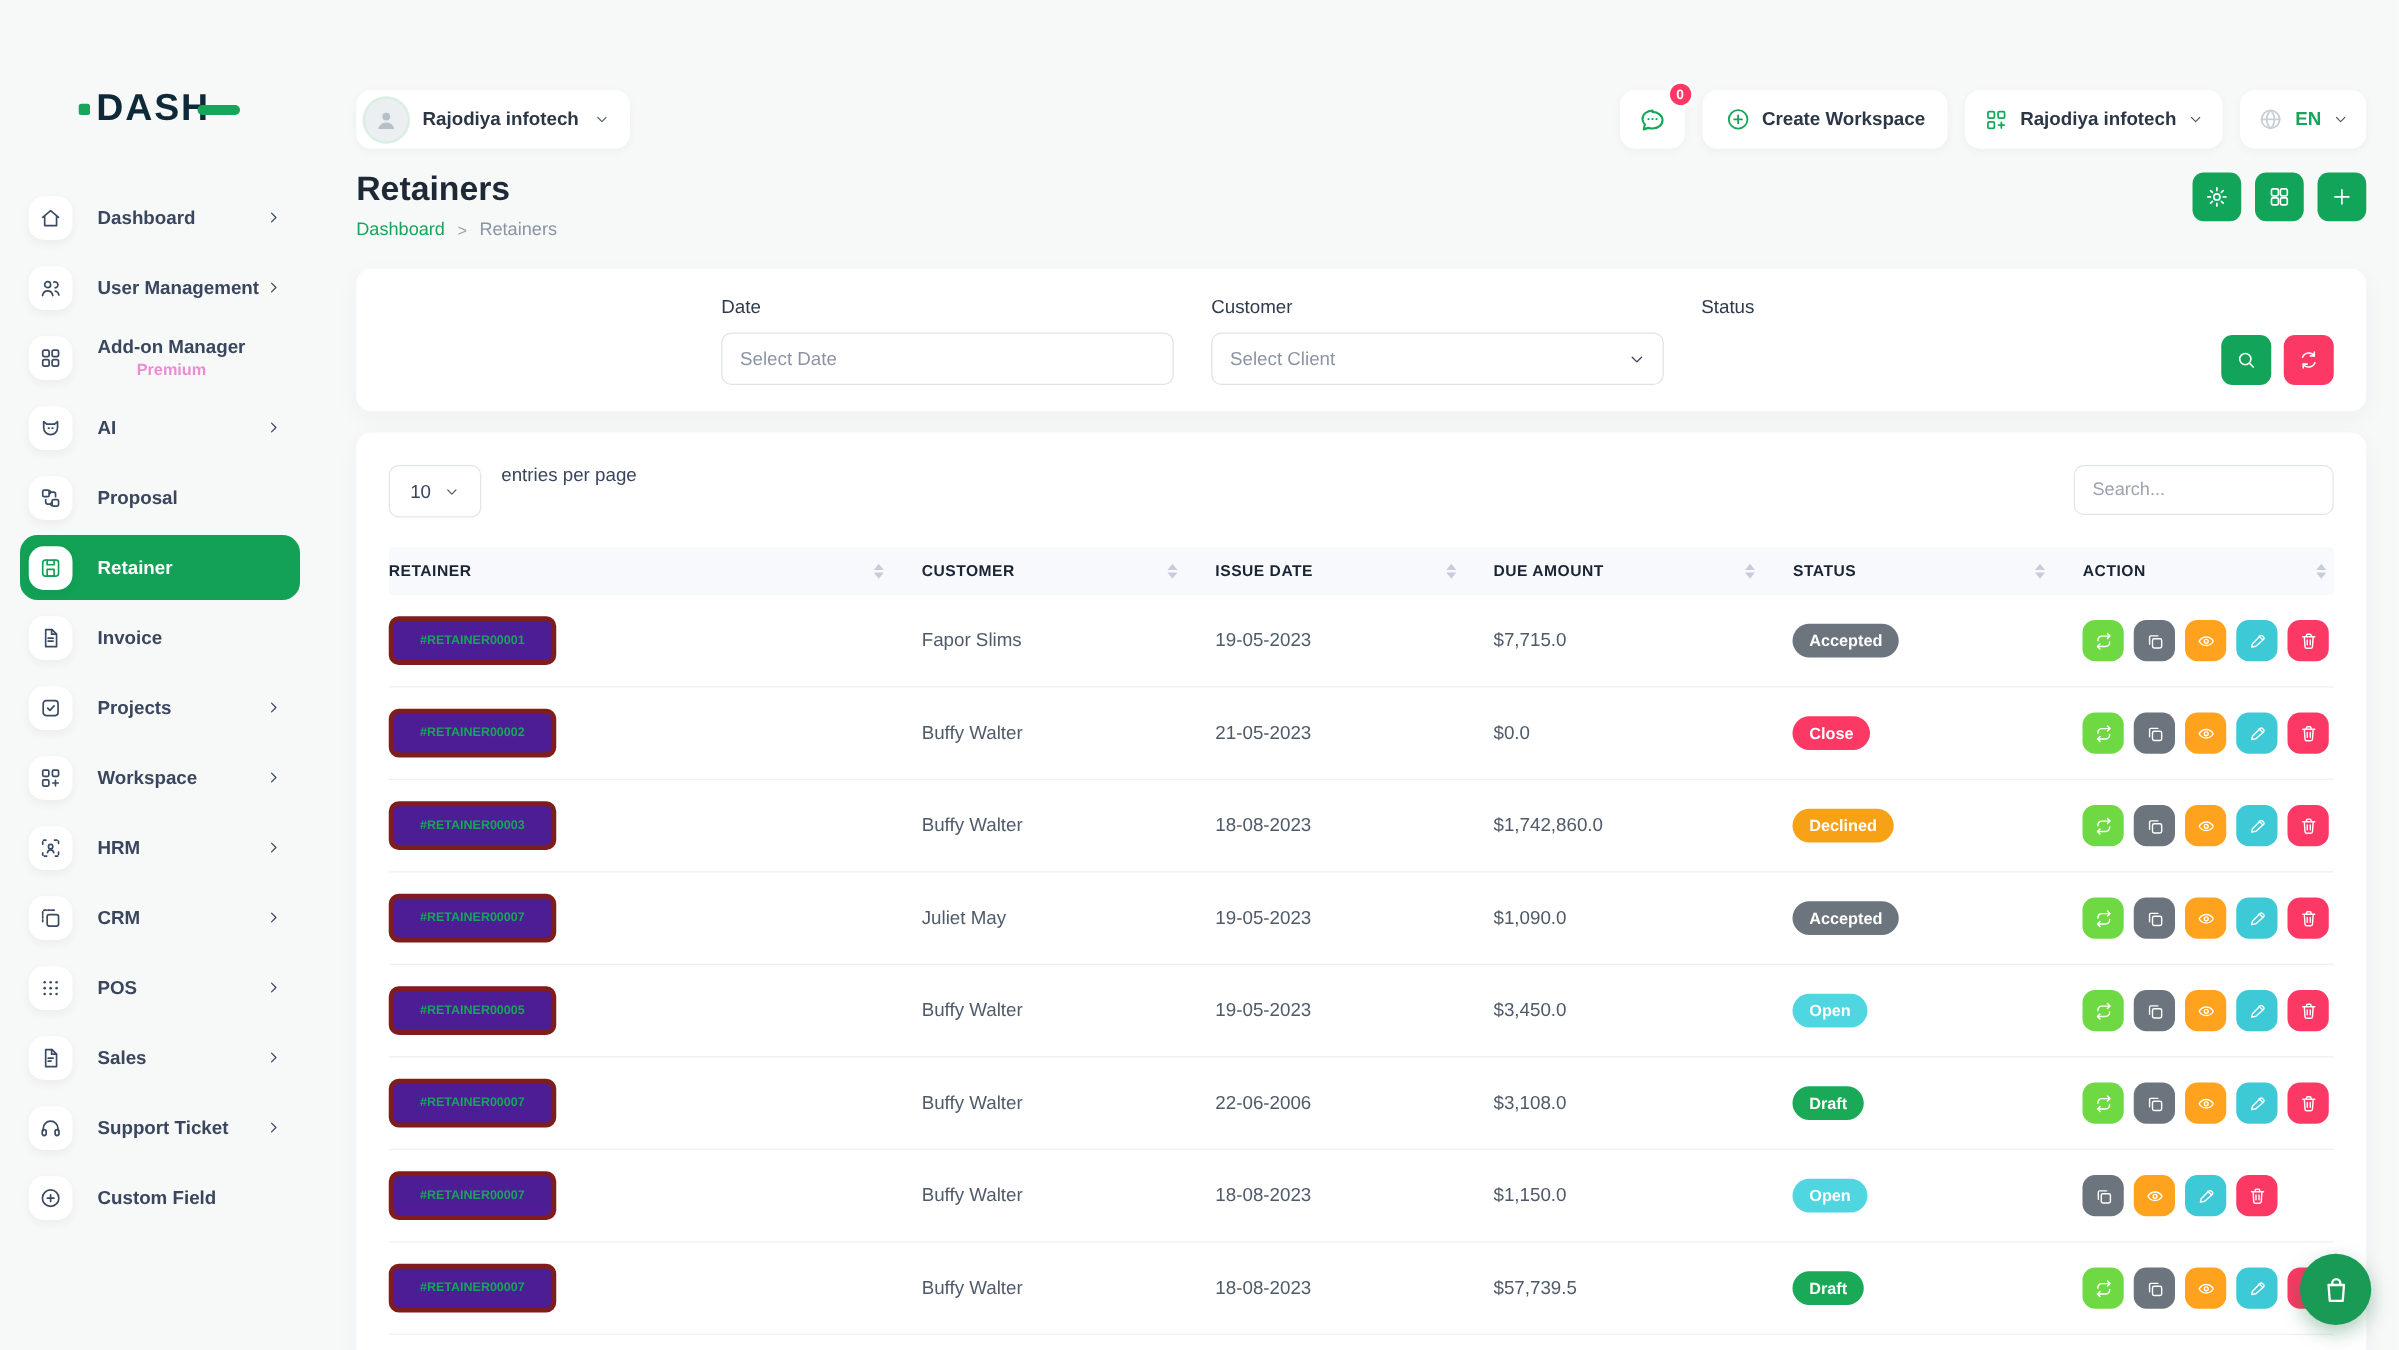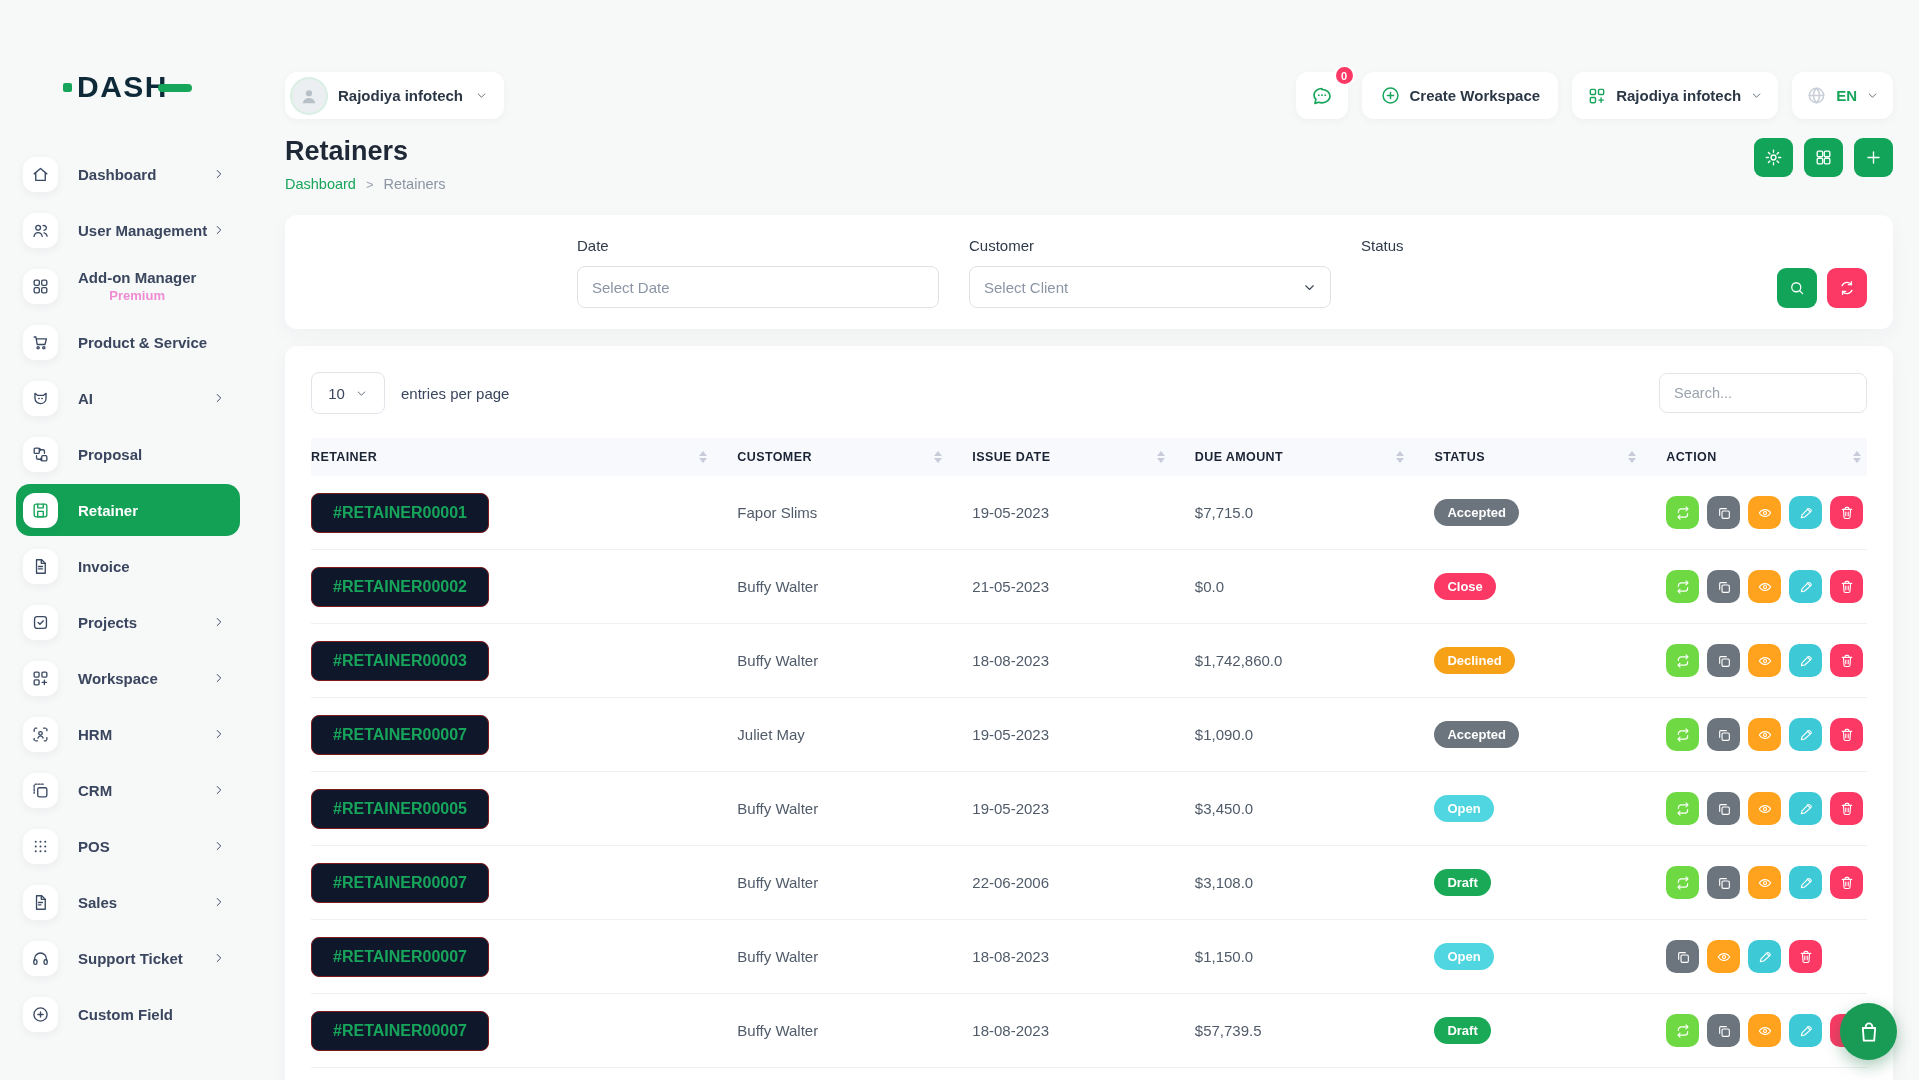--- a/index.html
+++ b/index.html
@@ -79,41 +79,41 @@
   .fselect .chev{position:absolute;right:13px;color:#3c4654}
   .fselect .chev svg{width:15px;height:15px}
   .fbtns{margin-left:auto;margin-top:31px;display:flex;gap:10px}
   .fbtn{width:40px;height:40px;border-radius:9px;color:#fff;display:flex;align-items:center;justify-content:center}
   .fbtn svg{width:18px;height:18px}
   .fbtn.search{background:#12a458}
   .fbtn.reset{background:#fc3965}
 
   
   .table-card{position:absolute;left:285px;right:26px;top:346px;height:770px;overflow:hidden}
-  .controls{display:flex;align-items:center;padding:26px 26px 0 26px}
+  .controls{display:flex;align-items:flex-start;padding:26px 26px 0 26px}
   .entries-select{width:74px;height:42px;border:1px solid #e1e5ea;border-radius:8px;display:flex;align-items:center;
     justify-content:center;gap:10px;font-size:15px;color:#39465e;background:#fff}
   .entries-select .chev svg{width:13px;height:13px}
   .entries-label{margin-left:16px;font-size:15px;color:#39465e}
   .search-input{margin-left:auto;width:208px;height:40px;border:1px solid #e1e5ea;border-radius:8px;padding:0 14px;
     font-size:14.5px;color:#39465e;outline:none;background:#fff}
   .search-input::placeholder{color:#9aa3ae}
   .table{margin:24px 26px 0 26px}
   .thead,.trow{display:grid;grid-template-columns:27.4% 15.1% 14.3% 15.4% 14.9% auto;align-items:center}
   .thead{height:38px;background:#f8f9fd;border-radius:3px}
   .thcell{display:flex;align-items:center;justify-content:space-between;padding-right:30px;
     font-size:12.5px;font-weight:700;color:#1b2434;letter-spacing:.4px}
   .thcell:last-child{padding-right:6px}
   .sort{display:inline-flex;flex-direction:column;gap:2px}
   .sort i{width:0;height:0;border-left:4px solid transparent;border-right:4px solid transparent;display:block}
   .sort .up{border-bottom:5px solid #c7ccd8}
   .sort .down{border-top:5px solid #c7ccd8}
   .trow{height:74px;border-bottom:1px solid #eef0f3}
   .tc-text{font-size:15px;color:#505b6a}
-  .rbtn{border:1px solid #7f1d1d;color:#17a55b;border-radius:8px;padding:10px 21px;font-size:16px;font-weight:600;background:#0f172a}
+  .rbtn{border:4px solid #7f1d1d;color:#17a55b;border-radius:8px;padding:10px 21px;font-size:10px;font-weight:600;background:#4c1d95}
   .badge{display:inline-block;padding:6px 13px;border-radius:14px;font-size:13px;font-weight:600;color:#fff}
   .tc-actions{display:flex;gap:8px}
   .abtn{width:33px;height:33px;border-radius:10px;color:#fff;display:flex;align-items:center;justify-content:center}
   .abtn svg{width:16px;height:16px}
 
   
   .fab{position:absolute;right:22px;bottom:20px;width:57px;height:57px;border-radius:50%;background:#1a9b55;color:#fff;
     display:flex;align-items:center;justify-content:center;box-shadow:0 6px 16px rgba(20,110,60,.35)}
   .fab svg{width:26px;height:26px}
 </style>
@@ -164,32 +164,20 @@
           <svg viewBox="0 0 24 24" fill="none" stroke="currentColor" stroke-width="1.7" stroke-linecap="round" stroke-linejoin="round">
             <rect x="4" y="4" width="6.5" height="6.5" rx="1.8"></rect>
             <rect x="13.5" y="4" width="6.5" height="6.5" rx="1.8"></rect>
             <rect x="4" y="13.5" width="6.5" height="6.5" rx="1.8"></rect>
             <rect x="13.5" y="13.5" width="6.5" height="6.5" rx="1.8"></rect>
           </svg>
         </span>
         <span class="side-wrap">
           <span class="side-label">Add-on Manager</span>
           <span class="side-badge">Premium</span>
-        </span>
-      </div>
-      <div class="side-item">
-        <span class="side-icon">
-          <svg viewBox="0 0 24 24" fill="none" stroke="currentColor" stroke-width="1.7" stroke-linecap="round" stroke-linejoin="round">
-            <path d="M4 5h2.2l1.6 9.5h9.8l1.9-7H7.2"></path>
-            <circle cx="9" cy="18.7" r="1.4"></circle>
-            <circle cx="16.2" cy="18.7" r="1.4"></circle>
-          </svg>
-        </span>
-        <span class="side-wrap">
-          <span class="side-label">Product &amp; Service</span>
         </span>
       </div>
       <div class="side-item">
         <span class="side-icon">
           <svg viewBox="0 0 24 24" fill="none" stroke="currentColor" stroke-width="1.7" stroke-linecap="round" stroke-linejoin="round">
             <path d="M5 5.5 8 8h8l3-2.5v5.8c0 4.2-3.1 7.2-7 7.2s-7-3-7-7.2zM9.8 12h.6M13.6 12h.6"></path>
           </svg>
         </span>
         <span class="side-wrap">
           <span class="side-label">AI</span>

